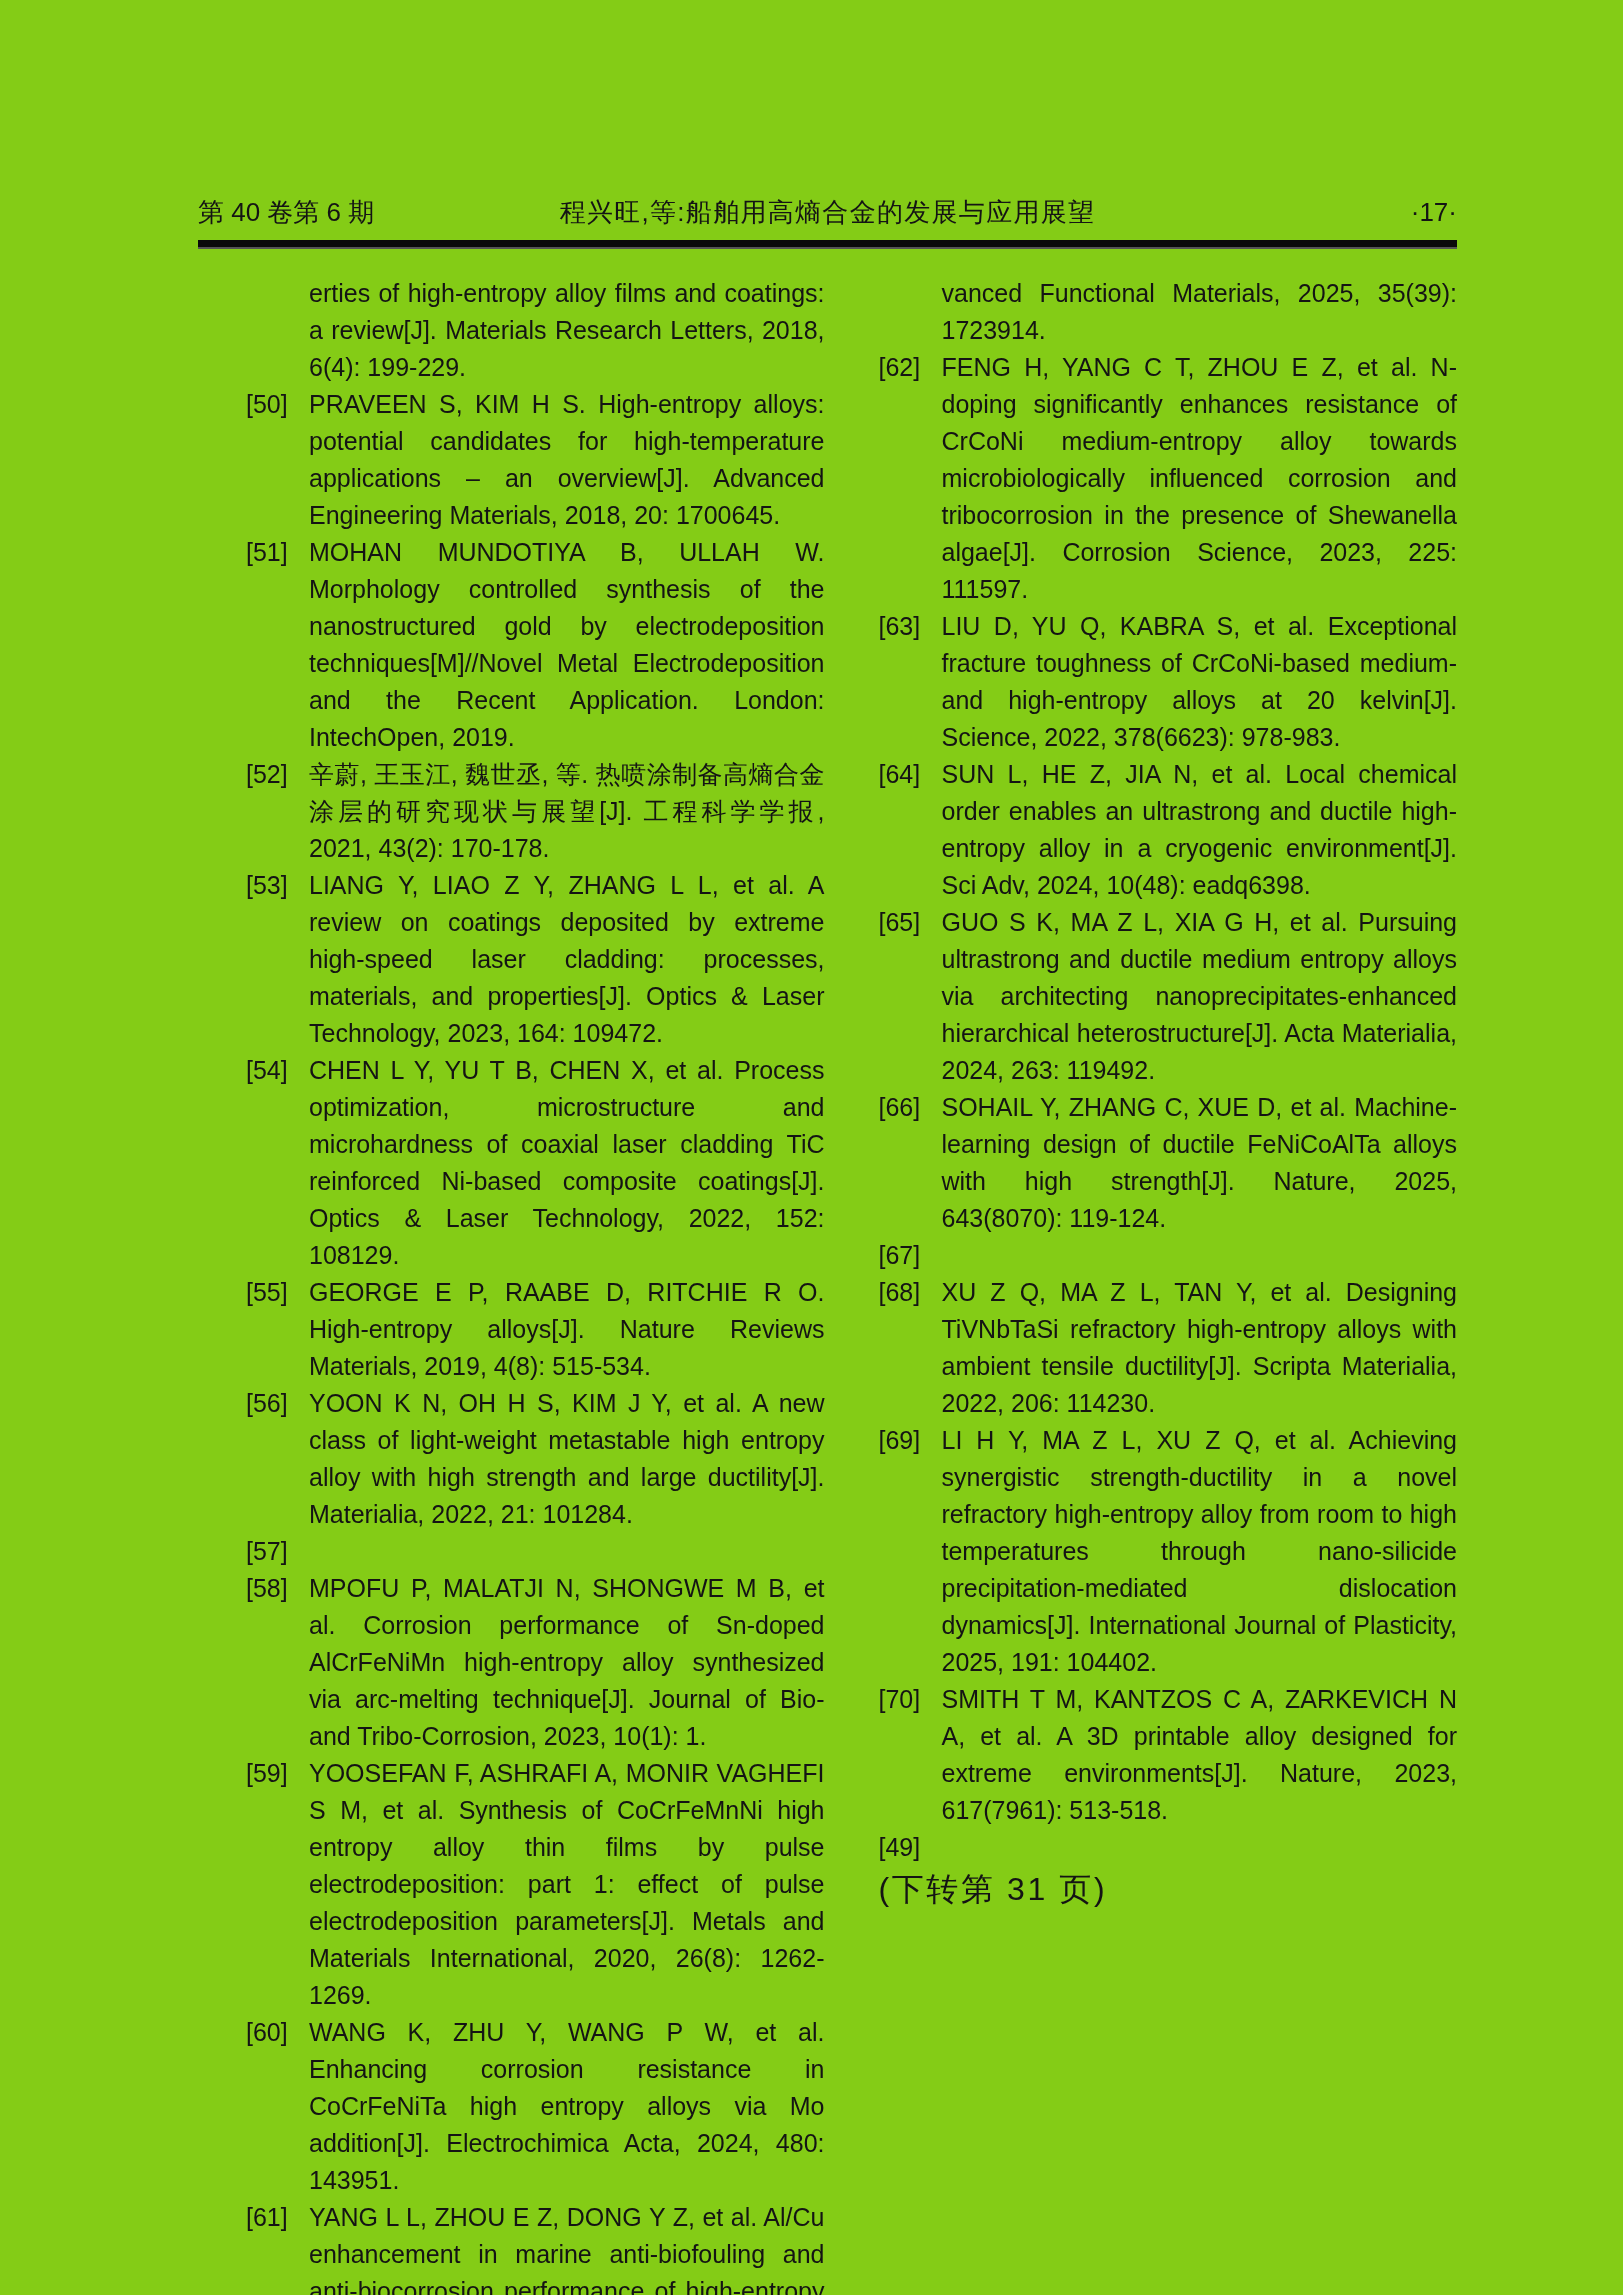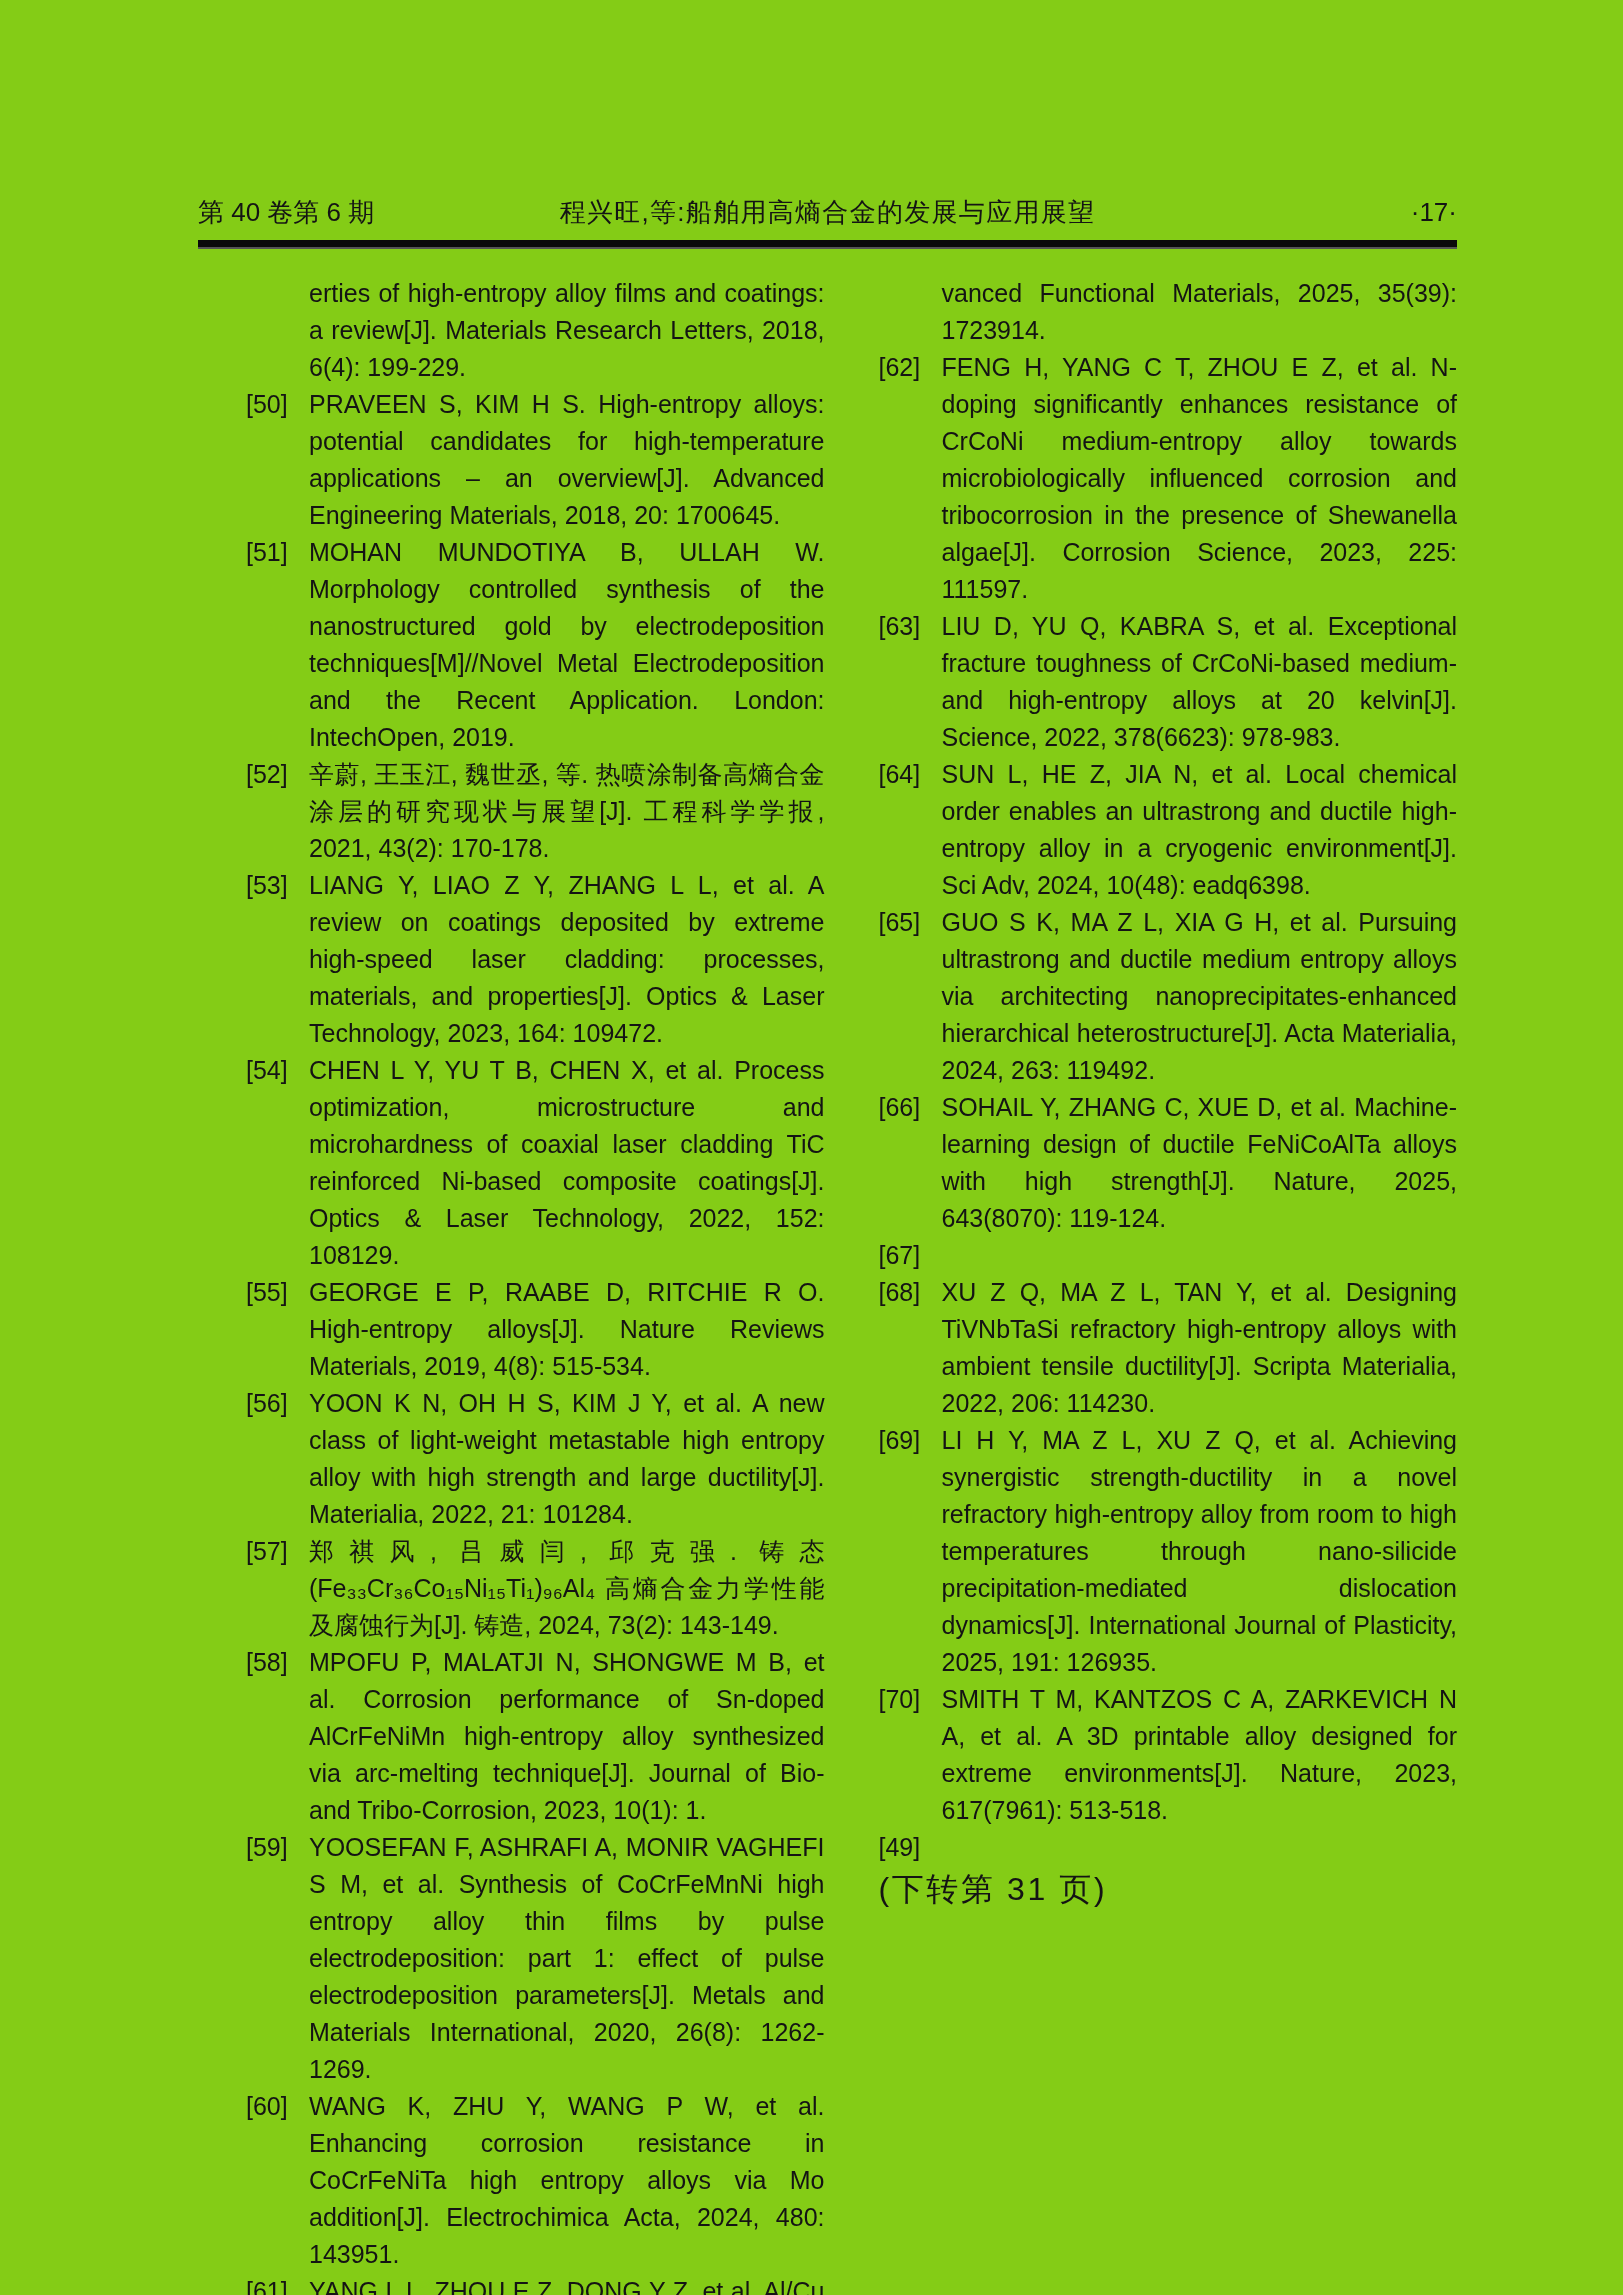--- a/index.html
+++ b/index.html
@@ -110,21 +110,20 @@
           <div class="ref">
             <span class="ref-label">[55]</span>
             <div class="ref-text">GEORGE E P, RAABE D, RITCHIE R O. High-entropy alloys[J]. Nature Reviews Materials, 2019, 4(8): 515-534.</div>
           </div>
           <div class="ref">
             <span class="ref-label">[56]</span>
             <div class="ref-text">YOON K N, OH H S, KIM J Y, et al. A new class of light-weight metastable high entropy alloy with high strength and large ductility[J]. Materialia, 2022, 21: 101284.</div>
           </div>
           <div class="ref">
             <span class="ref-label">[57]</span>
-            <div class="ref-text">郑祺风, 吕威闫, 邱克强. 铸态(Fe₃₃Cr₃₆Co₁₅Ni₁₅Ti₁)₉₆Al₄ 高熵合金力学性能及腐蚀行为[J]. 铸造, 2024, 73(2): 143-149.</div>
           </div>
           <div class="ref">
             <span class="ref-label">[58]</span>
             <div class="ref-text">MPOFU P, MALATJI N, SHONGWE M B, et al. Corrosion performance of Sn-doped AlCrFeNiMn high-entropy alloy synthesized via arc-melting technique[J]. Journal of Bio- and Tribo-Corrosion, 2023, 10(1): 1.</div>
           </div>
           <div class="ref">
             <span class="ref-label">[59]</span>
             <div class="ref-text">YOOSEFAN F, ASHRAFI A, MONIR VAGHEFI S M, et al. Synthesis of CoCrFeMnNi high entropy alloy thin films by pulse electrodeposition: part 1: effect of pulse electrodeposition parameters[J]. Metals and Materials International, 2020, 26(8): 1262-1269.</div>
           </div>
           <div class="ref">
@@ -164,21 +163,21 @@
             </div>
             <div class="ref">
               <span class="ref-label">[67]</span>
             </div>
             <div class="ref">
               <span class="ref-label">[68]</span>
               <div class="ref-text">XU Z Q, MA Z L, TAN Y, et al. Designing TiVNbTaSi refractory high-entropy alloys with ambient tensile ductility[J]. Scripta Materialia, 2022, 206: 114230.</div>
             </div>
             <div class="ref">
               <span class="ref-label">[69]</span>
-              <div class="ref-text">LI H Y, MA Z L, XU Z Q, et al. Achieving synergistic strength-ductility in a novel refractory high-entropy alloy from room to high temperatures through nano-silicide precipitation-mediated dislocation dynamics[J]. International Journal of Plasticity, 2025, 191: 126935.</div>
+              <div class="ref-text">LI H Y, MA Z L, XU Z Q, et al. Achieving synergistic strength-ductility in a novel refractory high-entropy alloy from room to high temperatures through nano-silicide precipitation-mediated dislocation dynamics[J]. International Journal of Plasticity, 2025, 191: 104402.</div>
             </div>
             <div class="ref">
               <span class="ref-label">[70]</span>
               <div class="ref-text">SMITH T M, KANTZOS C A, ZARKEVICH N A, et al. A 3D printable alloy designed for extreme environments[J]. Nature, 2023, 617(7961): 513-518.</div>
             </div>
             <div class="ref">
               <span class="ref-label">[49]</span>
             </div>
           </div>
         <div class="cont-note">(下转第 31 页)</div>

